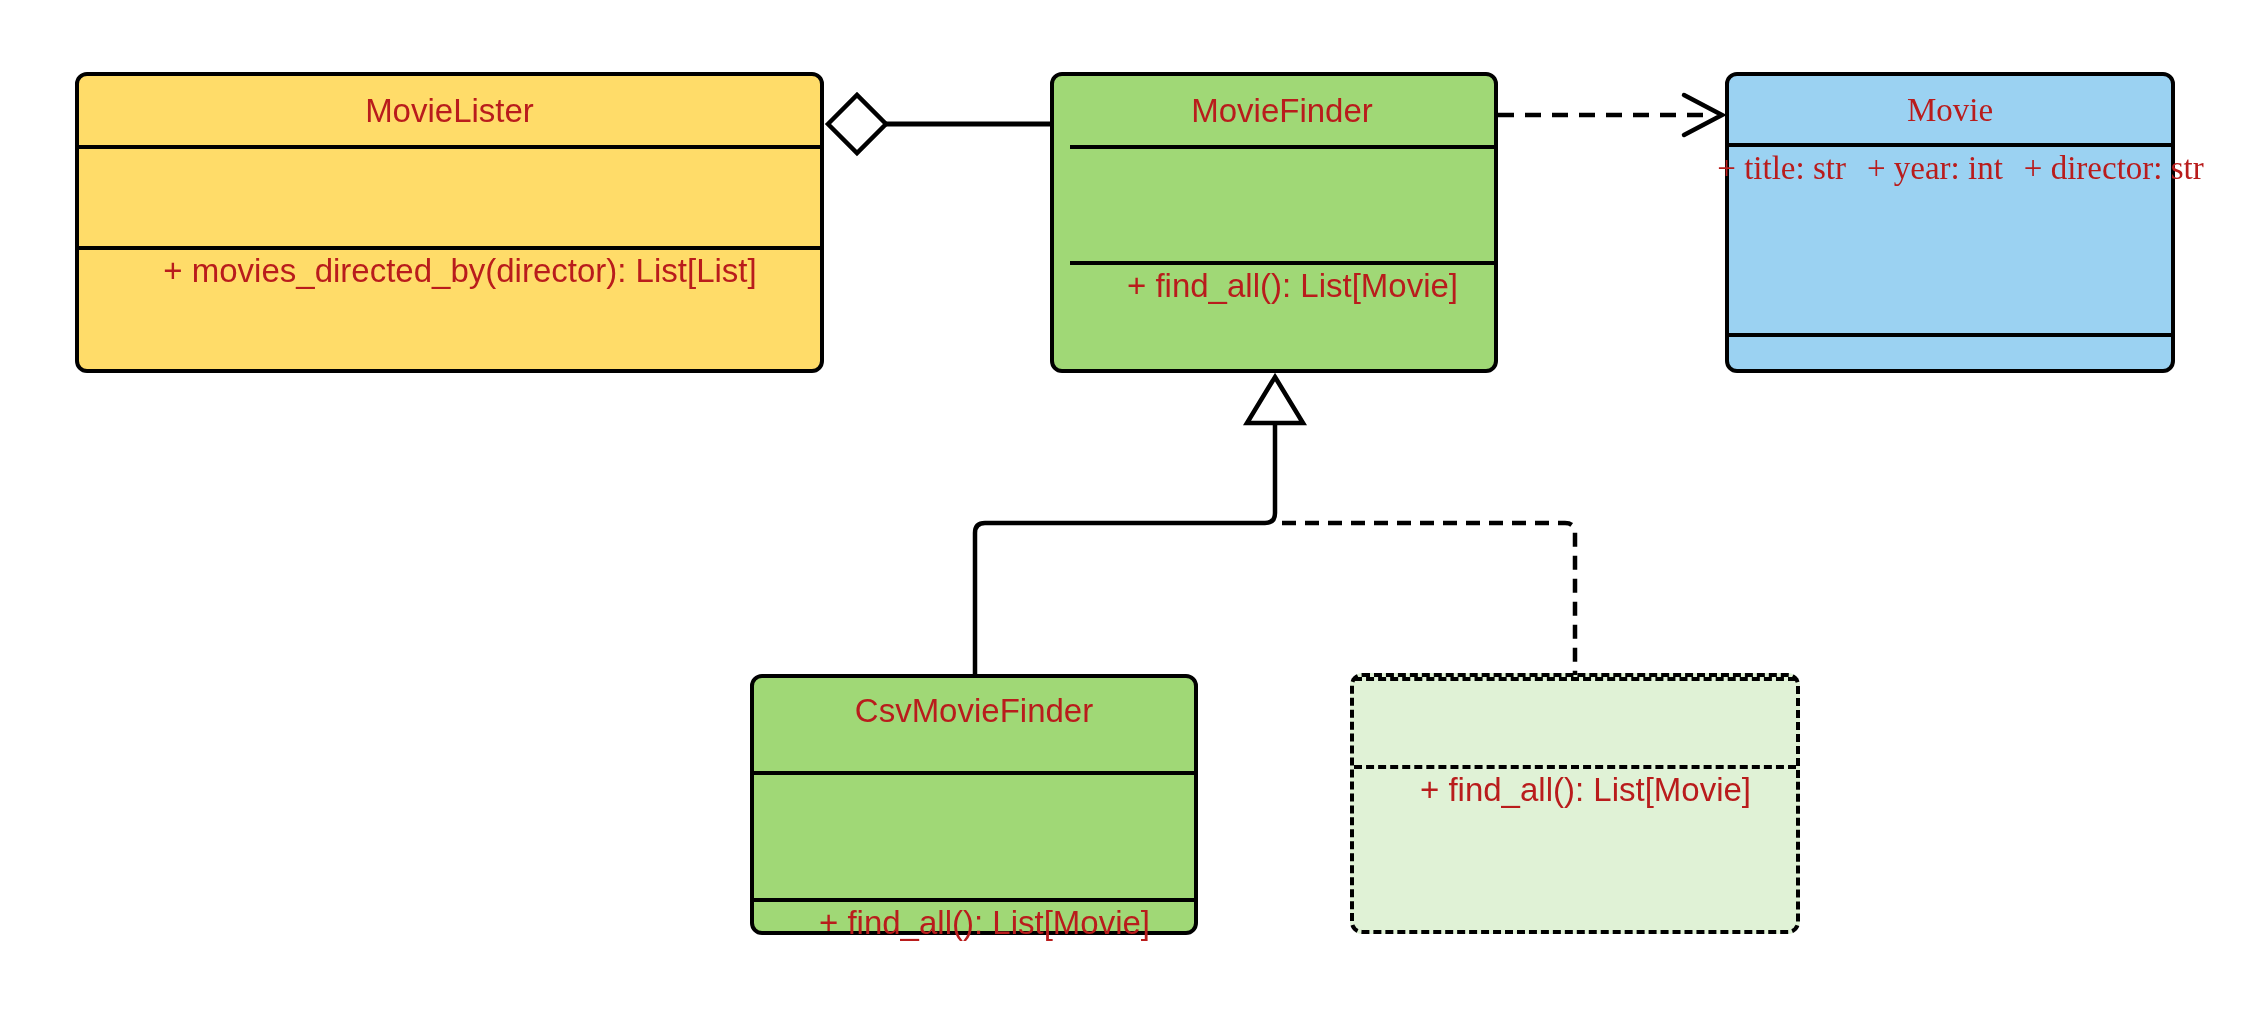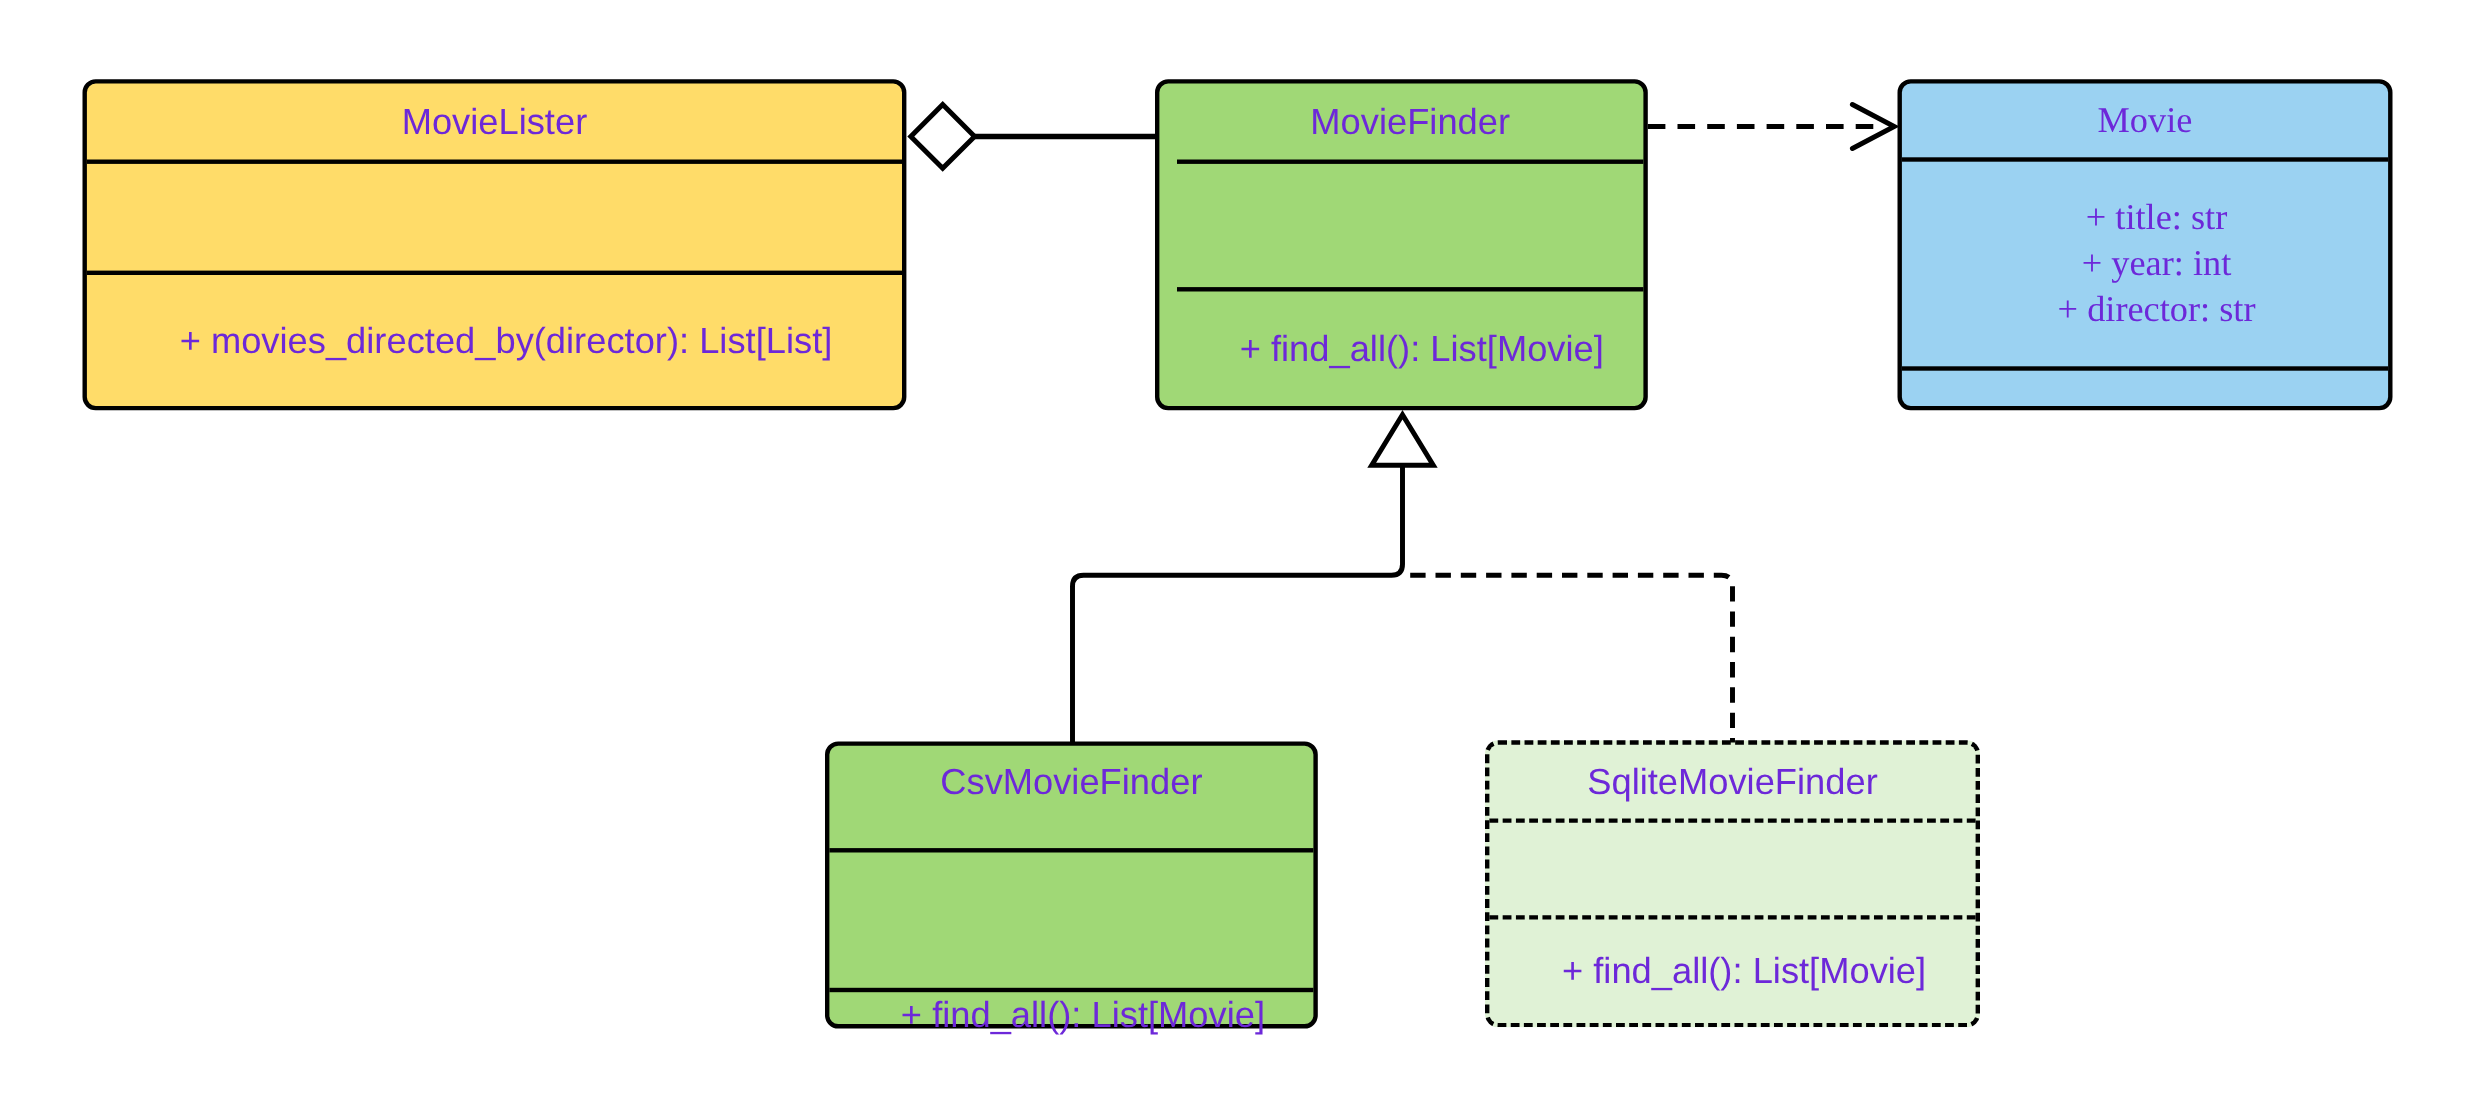--- a/index.html
+++ b/index.html
@@ -6,23 +6,22 @@
     margin: 0;
     padding: 0;
     background: #ffffff;
   }
   .canvas {
     position: relative;
     width: 2250px;
     height: 1011px;
     background: #ffffff;
     font-family: "Liberation Sans", sans-serif;
-    color: #6d28d9;
+    color: #b91c1c;
     overflow: hidden;
-    text-align: center;
   }
   .connectors {
     position: absolute;
     left: 0;
     top: 0;
     width: 2250px;
     height: 1011px;
     pointer-events: none;
     z-index: 2;
   }
@@ -45,21 +44,21 @@
     display: flex;
     align-items: center;
     justify-content: center;
     white-space: nowrap;
   }
   .sec-attrs, .sec-methods {
     border-top: 4px solid #000000;
   }
   .sec-members {
     display: flex;
-    flex-direction: column;
+    flex-direction: row;
     justify-content: center;
     flex: 1 1 auto;
   }
   .member {
     padding-left: 21px;
     white-space: nowrap;
   }
   
   .fill-yellow   { background: #FFDC69; }
   .fill-green    { background: #A0D876; }
@@ -142,20 +141,19 @@
 
   <div class="uml-class fill-green" id="box-csvmoviefinder">
     <div class="sec sec-title">CsvMovieFinder</div>
     <div class="sec sec-attrs"></div>
     <div class="sec sec-methods sec-members">
       <div class="member">+ find_all(): List[Movie]</div>
     </div>
   </div>
 
   <div class="uml-class fill-palegreen dashed-box" id="box-sqlitemoviefinder">
-    <div class="sec sec-title">SqliteMovieFinder</div>
     <div class="sec sec-attrs"></div>
     <div class="sec sec-methods sec-members">
       <div class="member">+ find_all(): List[Movie]</div>
     </div>
   </div>
 
 </div>
 
 </body></html>

